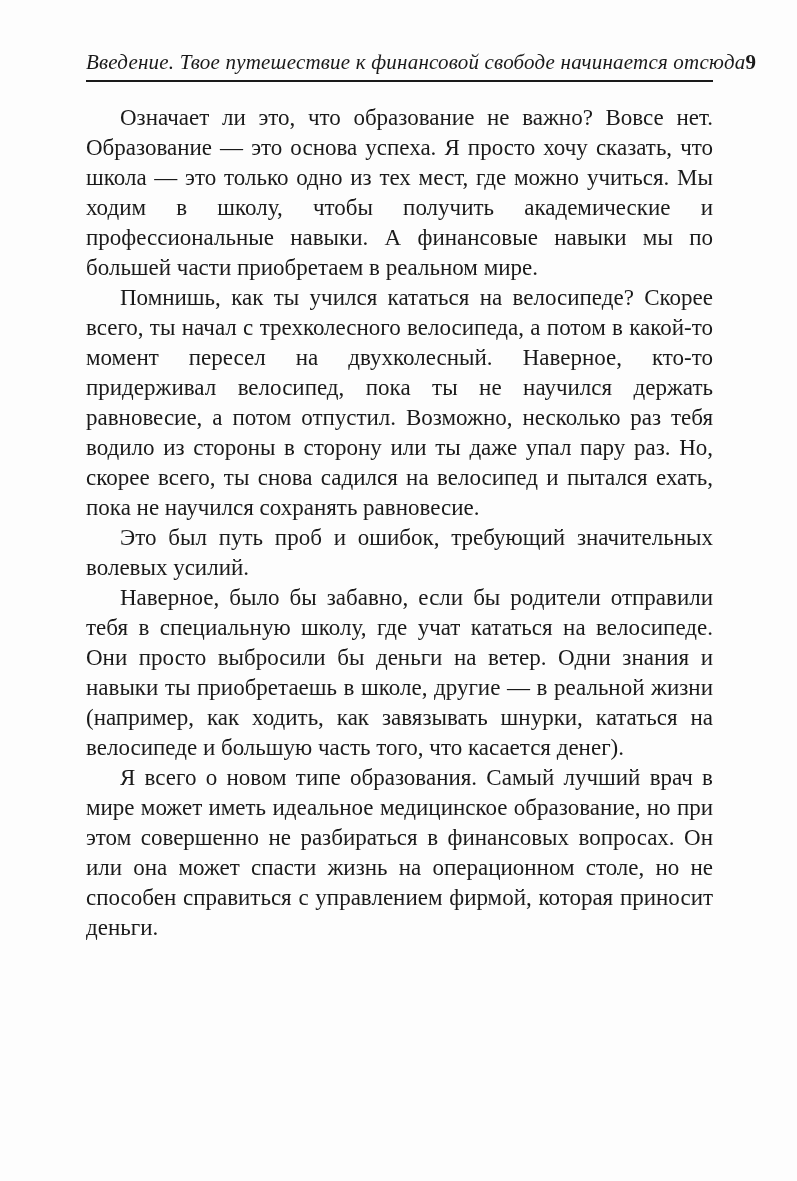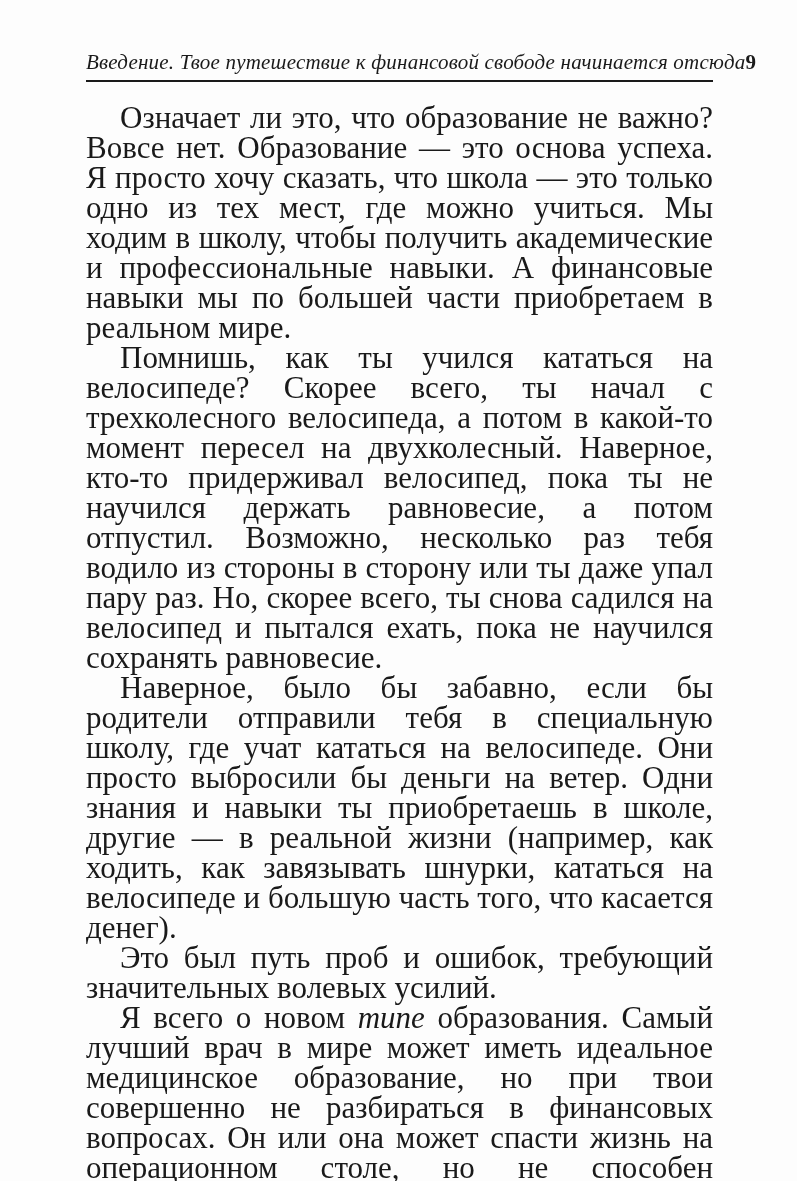--- a/index.html
+++ b/index.html
@@ -34,35 +34,35 @@
   .page-number {
     font-weight: bold;
     font-size: 21px;
     padding-right: 6px;
   }
   .body-text {
     margin-top: 21px;
   }
   .body-text p {
     margin: 0;
-    font-size: 31px;
+    font-size: 23px;
     line-height: 30px;
     text-align: justify;
     text-indent: 34px;
   }
-  .body-text p span.em { font-style: italic; }
+  .body-text p span.em { }
 </style>
 </head>
 <body>
 
 <div class="page" style="--bg: #fdfdfd; --fg: #1a1a1a;">
   <div class="running-header">
     <span class="running-title">Введение. Твое путешествие к финансовой свободе начинается отсюда</span>
     <span class="page-number">9</span>
   </div>
   <main class="body-text">
       <p><span>Означает ли это, что образование не важно? Вовсе нет. Образование — это основа успеха. Я просто хочу сказать, что школа — это только одно из тех мест, где можно учиться. Мы ходим в школу, чтобы получить академические и профессиональные навыки. А финансовые навыки мы по большей части приобретаем в реальном мире.</span></p>
       <p><span>Помнишь, как ты учился кататься на велосипеде? Скорее всего, ты начал с трехколесного велосипеда, а потом в какой-то момент пересел на двухколесный. Наверное, кто-то придерживал велосипед, пока ты не научился держать равновесие, а потом отпустил. Возможно, несколько раз тебя водило из стороны в сторону или ты даже упал пару раз. Но, скорее всего, ты снова садился на велосипед и пытался ехать, пока не научился сохранять равновесие.</span></p>
+      <p><span>Это был путь проб и ошибок, требующий значительных волевых усилий.</span></p>
       <p><span>Наверное, было бы забавно, если бы родители отправили тебя в специальную школу, где учат кататься на велосипеде. Они просто выбросили бы деньги на ветер. Одни знания и навыки ты приобретаешь в школе, другие — в реальной жизни (например, как ходить, как завязывать шнурки, кататься на велосипеде и большую часть того, что касается денег).</span></p>
-      <p><span>Это был путь проб и ошибок, требующий значительных волевых усилий.</span></p>
-      <p><span>Я всего о новом </span><span class="em">типе</span><span> образования. Самый лучший врач в мире может иметь идеальное медицинское образование, но при твои совершенно не разбираться в финансовых вопросах. Он или она может спасти жизнь на операционном столе, но не способен справиться с управлением фирмой, которая приносит деньги.</span></p>
+      <p><span>Я всего о новом </span><span class="em">типе</span><span> образования. Самый лучший врач в мире может иметь идеальное медицинское образование, но при этом совершенно не разбираться в финансовых вопросах. Он или она может спасти жизнь на операционном столе, но не способен справиться с управлением фирмой, которая приносит деньги.</span></p>
     </main>
 </div>
 
 </body></html>

